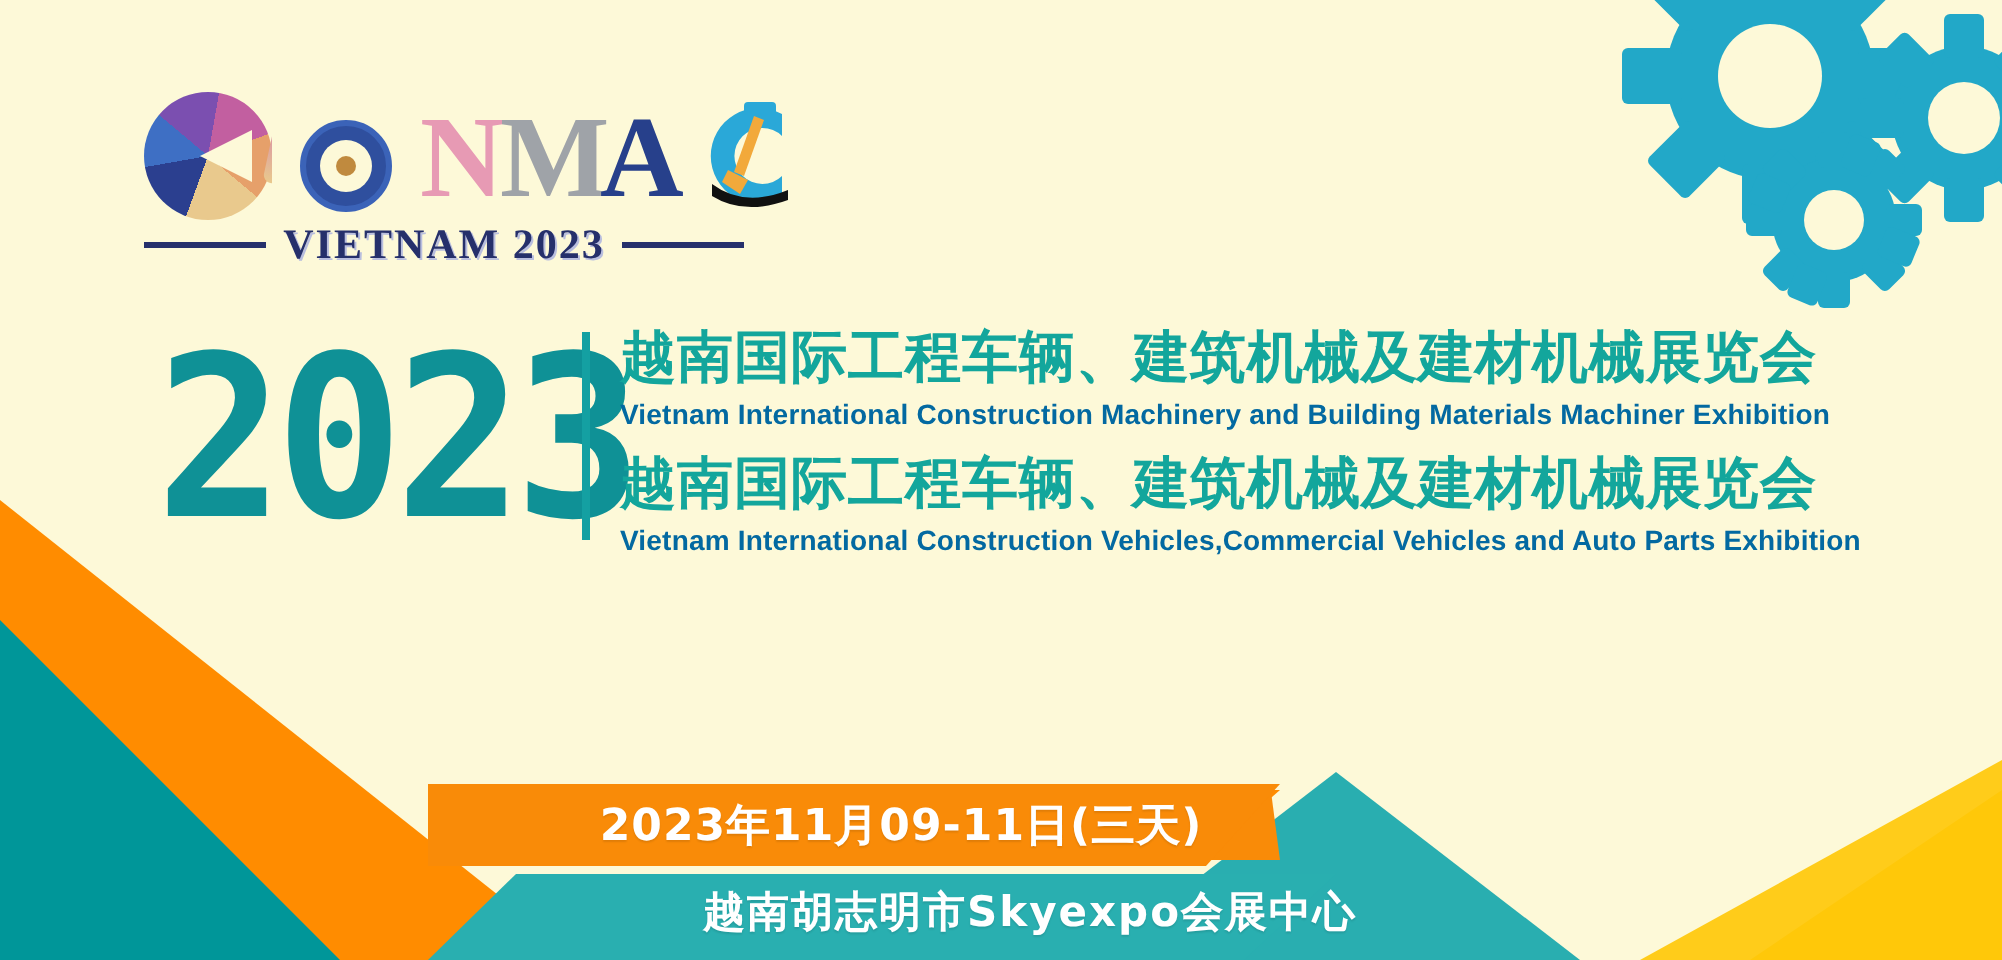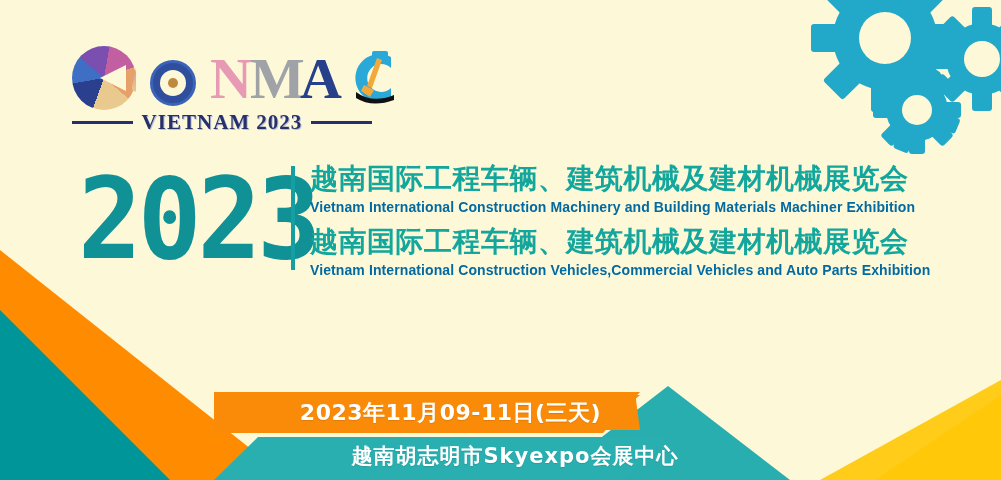--- a/index.html
+++ b/index.html
@@ -106,21 +106,20 @@
     width: 58px; height: 60px;
   }
   #logo-tagline {
     position: absolute;
     left: 0; top: 68px;
     width: 300px;
     text-align: center;
     display: flex;
     align-items: center;
     gap: 9px;
-    justify-content: flex-end;
   }
   .tag-rule {
     flex: 1 1 auto;
     height: 3px;
     background: #26306b;
   }
   #logo-tagline-text {
     font-family: "Liberation Serif", "DejaVu Serif", serif;
     font-weight: bold;
     font-size: 21px;

